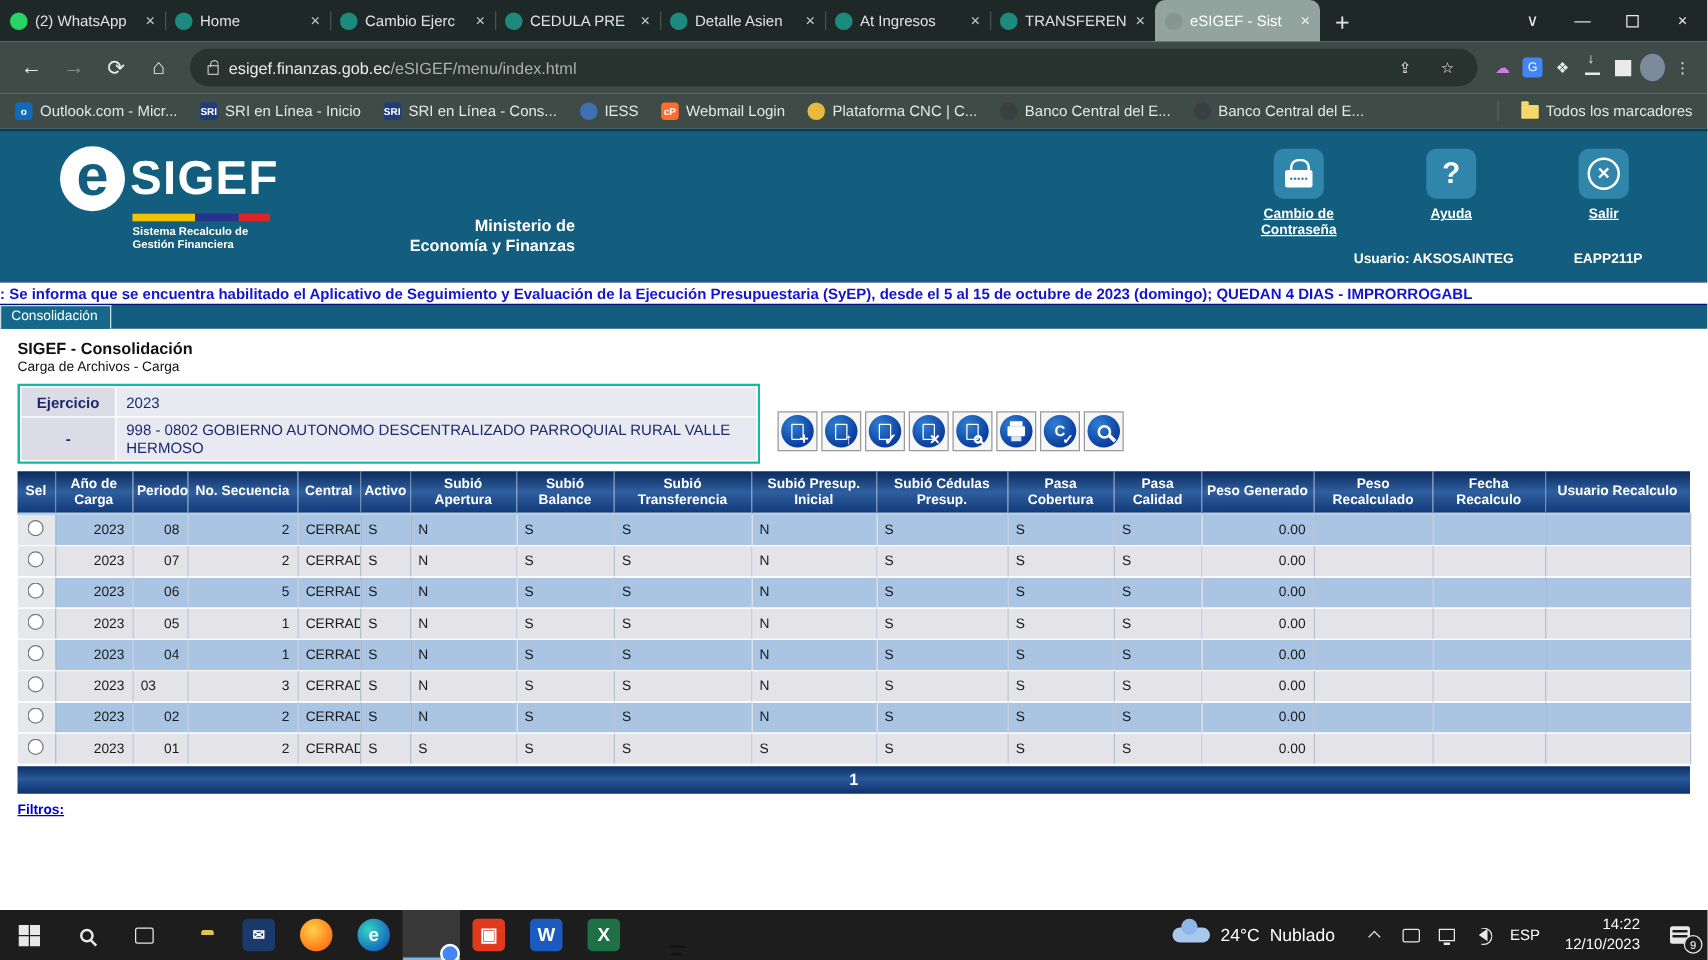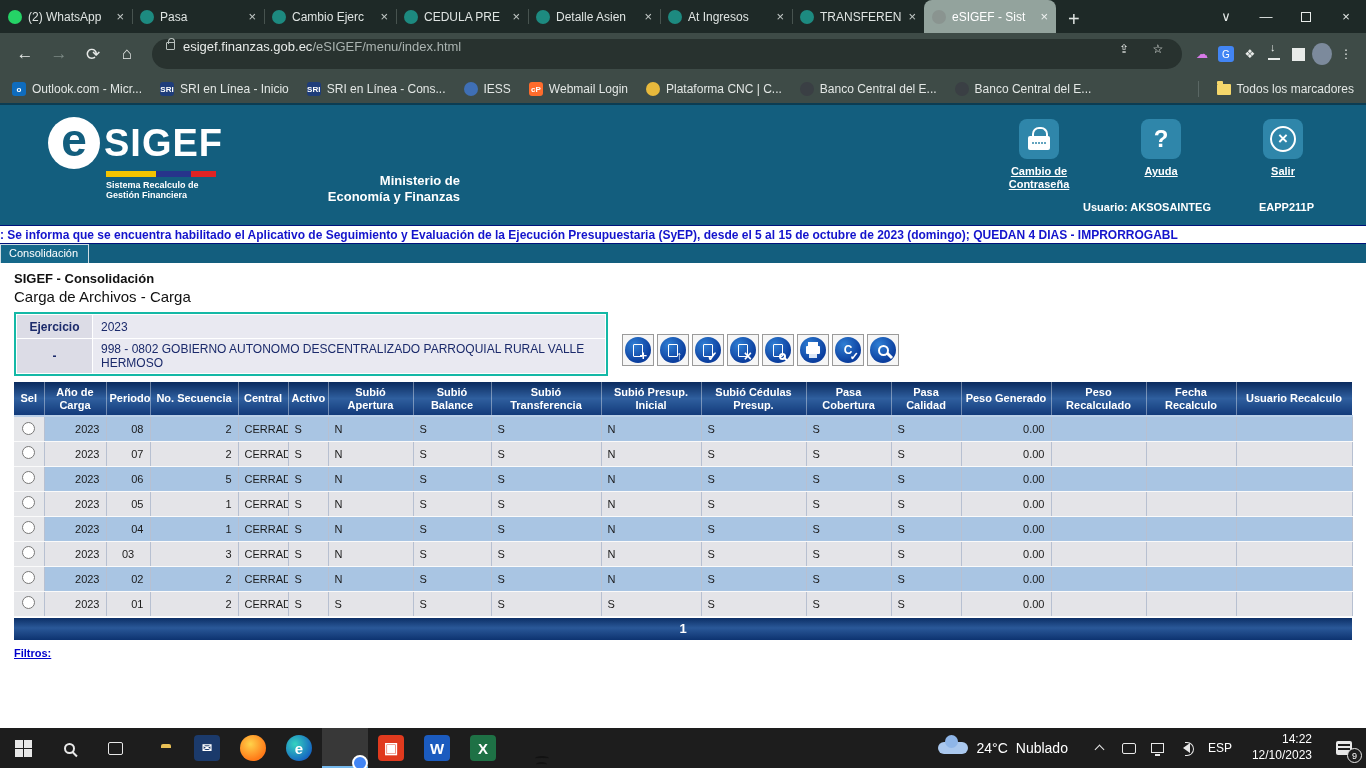--- a/index.html
+++ b/index.html
@@ -26,21 +26,21 @@
   .win-controls { margin-left:auto; display:flex; align-items:center; height:33px; }
   .win-btn { width:40px; height:33px; display:flex; align-items:center; justify-content:center;
     color:#e8ecea; font-size:13px; cursor:pointer; }
   .maxi { width:10px; height:10px; border:1px solid #e8ecea; }
 
   .toolbar { height:42px; background:#3e4b47; display:flex; align-items:center; padding:0 10px; gap:4px; }
   .nav-btn { width:30px; height:30px; display:flex; align-items:center; justify-content:center;
     color:#e7eae8; font-size:17px; border-radius:50%; cursor:pointer; }
   .nav-btn.disabled { color:#7d8a86; }
   .omnibox { flex:1; height:30px; background:#28322f; border-radius:15px; margin:0 6px;
-    display:flex; align-items:flex-start; padding:0 14px; gap:8px; }
+    display:flex; align-items:center; padding:0 14px; gap:8px; }
   .lock-ic { width:9px; height:8px; border:1.5px solid #b9c1be; border-radius:1px; position:relative; margin-top:3px;}
   .lock-ic::before { content:""; position:absolute; left:1px; top:-5px; width:5px; height:5px;
     border:1.5px solid #b9c1be; border-bottom:none; border-radius:4px 4px 0 0; }
   .url { font-size:13px; color:#e8ebe9; white-space:nowrap; }
   .url .path { color:#aab3b0; }
   .omni-icons { margin-left:auto; display:flex; gap:14px; color:#cfd6d3; font-size:13px; }
   .ext-icon { width:20px; height:20px; display:flex; align-items:center; justify-content:center;
     font-size:12px; color:#e8ebe9; cursor:pointer; }
   .avatar { width:22px; height:22px; border-radius:50%; background:#7c8a9c; }
   .tile-translate { width:16px; height:16px; background:#4285f4; color:#fff; border-radius:3px;
@@ -108,21 +108,21 @@
   .marquee { height:19px; background:#fff; border-top:1px solid #00127a; border-bottom:1px solid #00127a;
     overflow:hidden; display:flex; align-items:center; }
   .marquee-text { white-space:nowrap; font-size:12px; font-weight:bold; color:#1414cc; margin-left:-8px; }
   .navtab-bar { height:19px; background:#135e7e; display:flex; }
   .navtab { background:#16688a; border:1px solid #cfdde4; border-bottom:none;
     color:#fff; font-size:11px; padding:2px 10px 0 8px; cursor:pointer; }
 
   
   .content { padding:8px 14px 0; }
   .page-title { font-size:13px; font-weight:bold; color:#111; }
-  .page-subtitle { font-size:15px; color:#111; margin-top:2px; }
+  .page-subtitle { font-size:11px; color:#111; margin-top:2px; }
   .form-row-wrap { display:flex; align-items:flex-start; margin-top:7px; gap:14px; }
   .param-box { border:2px solid #14b8a6; background:#fff; width:594px; }
   .param-table { border-collapse:collapse; width:100%; }
   .param-table td { font-size:12px; padding:3px 8px; height:24px; border:1px solid #fff; }
   .param-label { background:#dcdce6; color:#1b2a6b; font-weight:bold; text-align:center; width:76px; }
   .param-value { background:#e9e9f1; color:#1b2a6b; }
   .icon-toolbar { display:flex; gap:3px; margin-top:22px; }
   .tool-btn { width:32px; height:32px; background:#f6f6f6; border:1px solid #9a9a9a;
     display:flex; align-items:center; justify-content:center; cursor:pointer; }
   .tool-circle { width:26px; height:26px; border-radius:50%;
@@ -229,21 +229,21 @@
 
 <div class="tabstrip">
   <div id="tabs-holder" style="display:flex; height:33px; align-items:flex-end;">
       <div class="tab">
         <span class="favicon fav-whatsapp"></span>
         <span class="tab-title">(2) WhatsApp</span>
         <span class="tab-close">×</span>
       </div>
       <div class="tab">
         <span class="favicon fav-gov"></span>
-        <span class="tab-title">Pasa</span>
+        <span class="tab-title">Home</span>
         <span class="tab-close">×</span>
       </div>
       <div class="tab">
         <span class="favicon fav-gov"></span>
         <span class="tab-title">Cambio Ejerc</span>
         <span class="tab-close">×</span>
       </div>
       <div class="tab">
         <span class="favicon fav-gov"></span>
         <span class="tab-title">CEDULA PRE</span>
@@ -611,21 +611,21 @@
             <td style="text-align: left;">S</td>
             <td style="text-align: left;">S</td>
             <td style="text-align: right;">0.00</td>
             <td style="text-align: left;"></td>
             <td style="text-align: left;"></td>
             <td style="text-align: left;"></td>
           </tr>
           <tr class="row-light">
             <td class="selcell"><input type="radio" name="sel" class="selradio" style=""></td>
             <td style="text-align: right;">2023</td>
-            <td style="text-align: center;">03</td>
+            <td style="text-align: left;">03</td>
             <td style="text-align: right;">3</td>
             <td style="text-align: left;">CERRADO</td>
             <td style="text-align: left;">S</td>
             <td style="text-align: left;">N</td>
             <td style="text-align: left;">S</td>
             <td style="text-align: left;">S</td>
             <td style="text-align: left;">N</td>
             <td style="text-align: left;">S</td>
             <td style="text-align: left;">S</td>
             <td style="text-align: left;">S</td>

